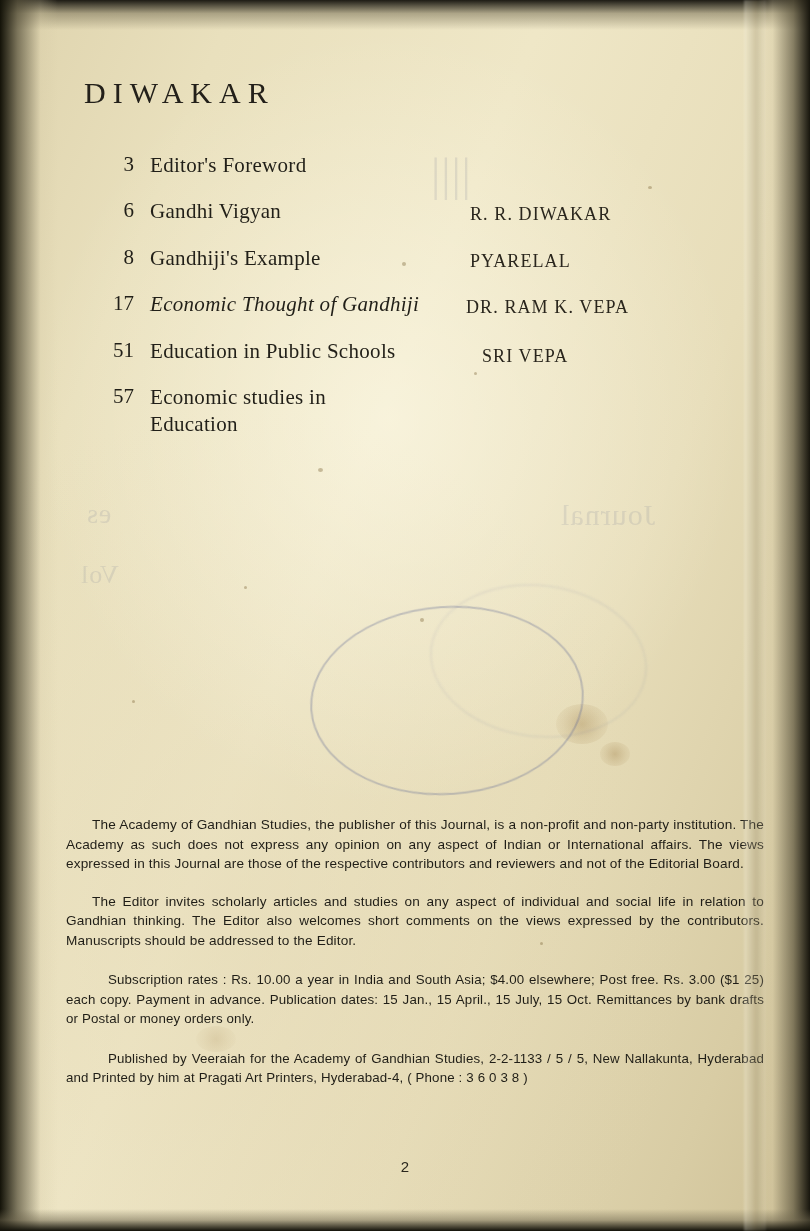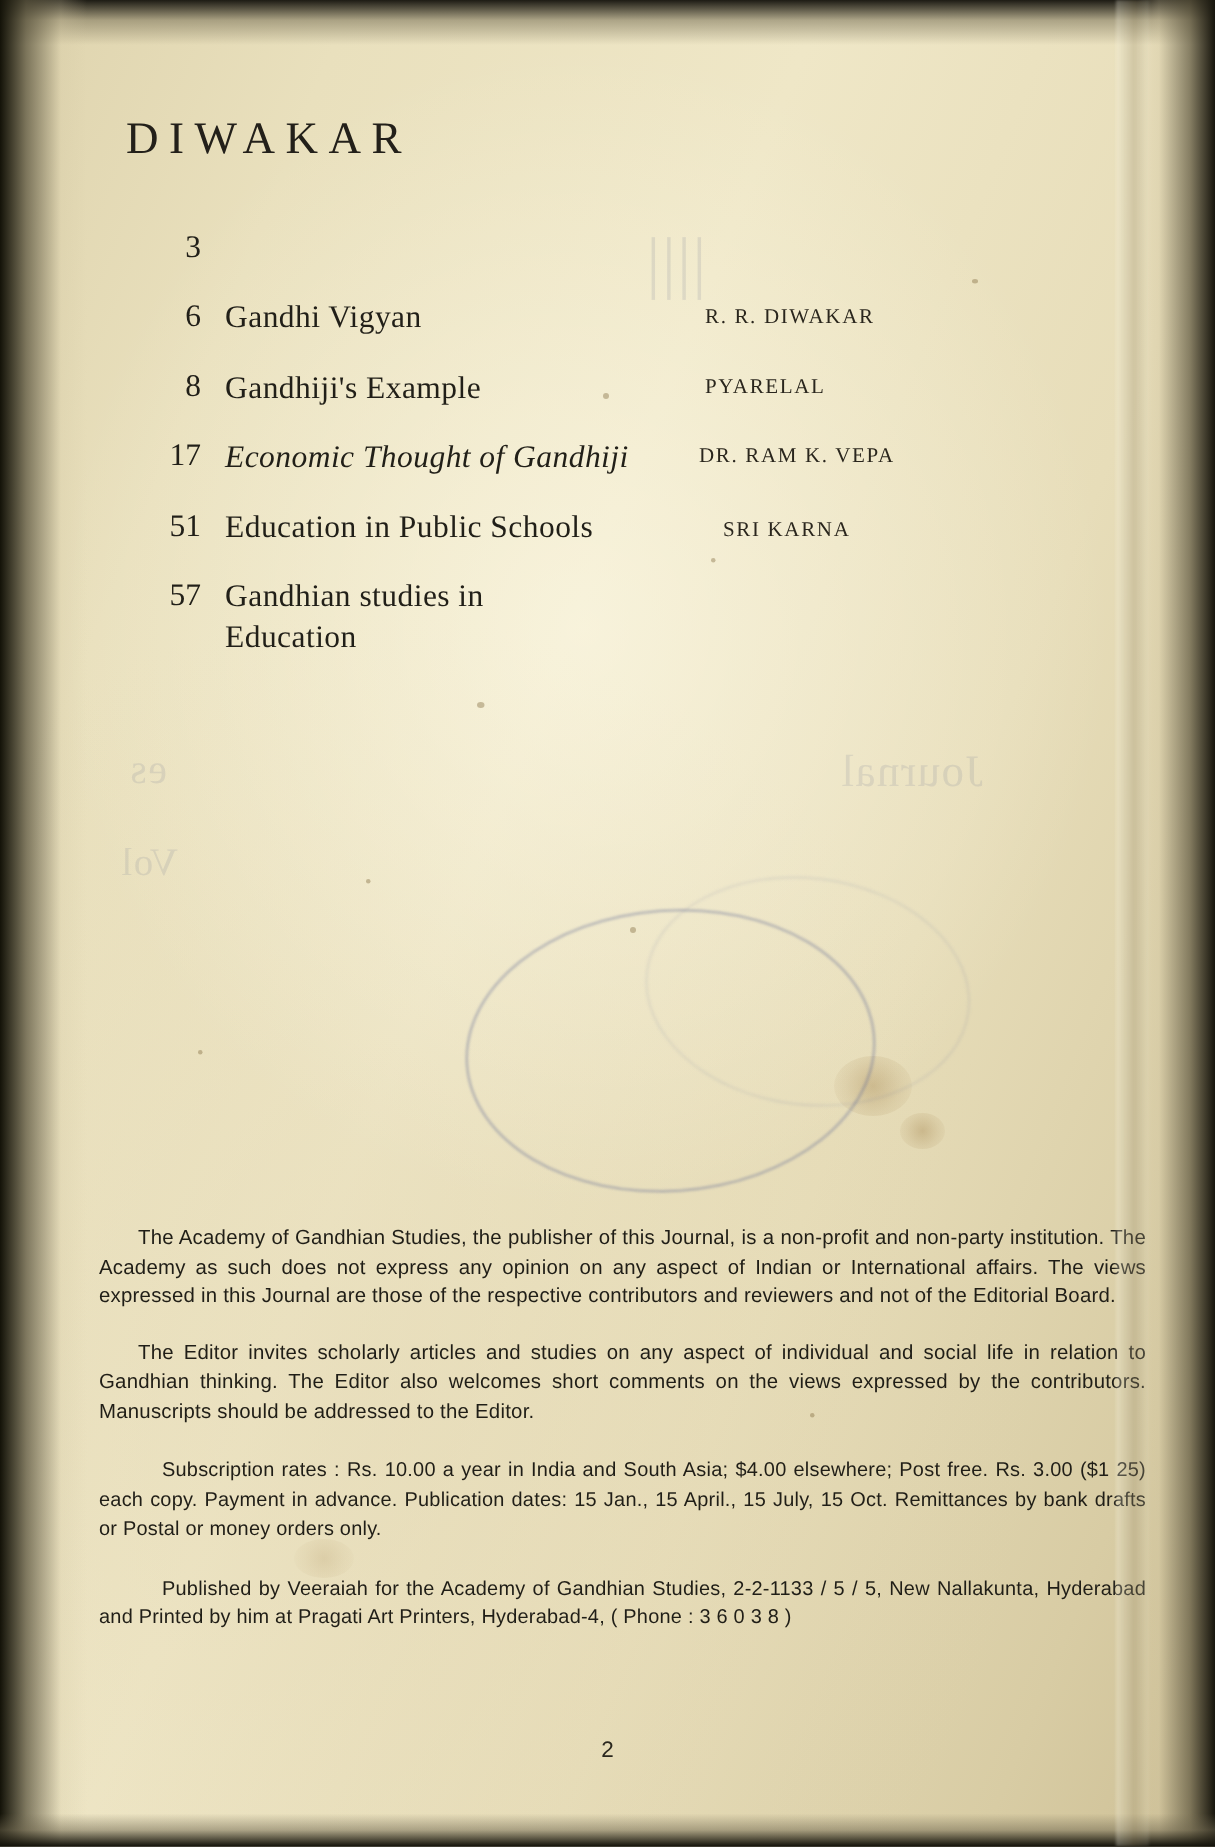--- a/index.html
+++ b/index.html
@@ -119,21 +119,21 @@
     width: 320px;
     font-size: 21px;
     line-height: 27px;
     color: #211f18;
     letter-spacing: 0.3px;
   }
   .toc-author {
     position: absolute;
     left: 370px;
     top: 6px;
-    font-size: 14px;
+    font-size: 18px;
     letter-spacing: 1.1px;
     color: #2a261d;
     white-space: nowrap;
   }
 
   .notes {
     position: absolute;
     left: 66px;
     top: 815px;
     width: 698px;
@@ -198,20 +198,21 @@
 
   <div class="stamp-oval"></div>
   <div class="stamp-oval2"></div>
 
   <div class="contents-title">DIWAKAR</div>
 
   <div class="toc">
 
     <div class="toc-row" style="height:46px;">
       <div class="toc-page">3</div>
+      <div class="toc-title">Editor's Foreword</div>
       <div class="toc-author"></div>
     </div>
 
     <div class="toc-row" style="height:47px;">
       <div class="toc-page">6</div>
       <div class="toc-title">Gandhi Vigyan</div>
       <div class="toc-author">R. R.  DIWAKAR</div>
     </div>
 
     <div class="toc-row" style="height:46px;">
@@ -224,26 +225,26 @@
       <div class="toc-page">17</div>
       <div class="toc-title" style="width:340px;font-style:italic;">Economic Thought of Gandhiji</div>
       <div class="toc-author" style="left:366px;">DR.  RAM  K.  VEPA</div>
     </div>
 
 
 
     <div class="toc-row" style="height:46px;">
       <div class="toc-page">51</div>
       <div class="toc-title">Education in Public Schools</div>
-      <div class="toc-author" style="left:382px; top:8px;">SRI KARNA</div>
+      <div class="toc-author" style="left:382px; top:8px;">SRI VEPA</div>
     </div>
 
     <div class="toc-row" style="height:70px;">
       <div class="toc-page">57</div>
-      <div class="toc-title" style="white-space:pre-line;">Gandhian studies in
+      <div class="toc-title" style="white-space:pre-line;">Economic studies in
 Education</div>
       <div class="toc-author"></div>
     </div>
 
   </div>
 
   <div class="notes">
     <div class="note"><span class="ind"></span><span>The Academy of Gandhian Studies, the publisher of this Journal, is a non-profit and non-party institution.  The Academy as such does  not express any opinion on any aspect of Indian or International affairs.  The views expressed in this Journal are those of the respective contributors and reviewers and not of the Editorial Board.</span></div>
     <div class="note" style="margin-top:18px;"><span class="ind"></span><span>The Editor invites scholarly articles and studies on any aspect of individual and social life in relation to Gandhian thinking.  The Editor also welcomes short comments on the views expressed by the contributors.  Manuscripts should be addressed to the Editor.</span></div>
     <div class="note note-sub" style="margin-top:20px;"><span class="ind" style="width:42px;"></span><span>Subscription rates : Rs. 10.00 a year in India and South Asia;  $4.00 elsewhere; Post free. Rs. 3.00 ($1 25) each copy.  Payment in advance.  Publication dates: 15 Jan., 15 April.,  15 July,  15 Oct. Remittances by bank drafts or Postal or money orders only.</span></div>

